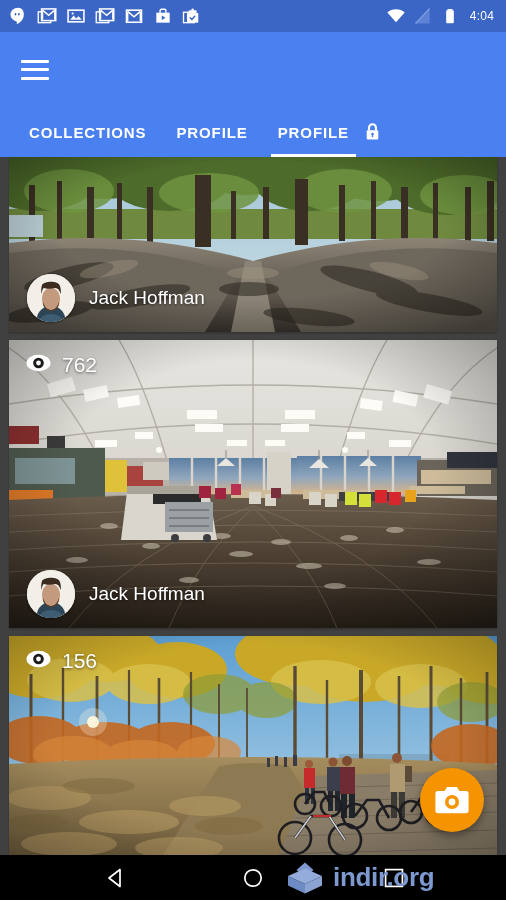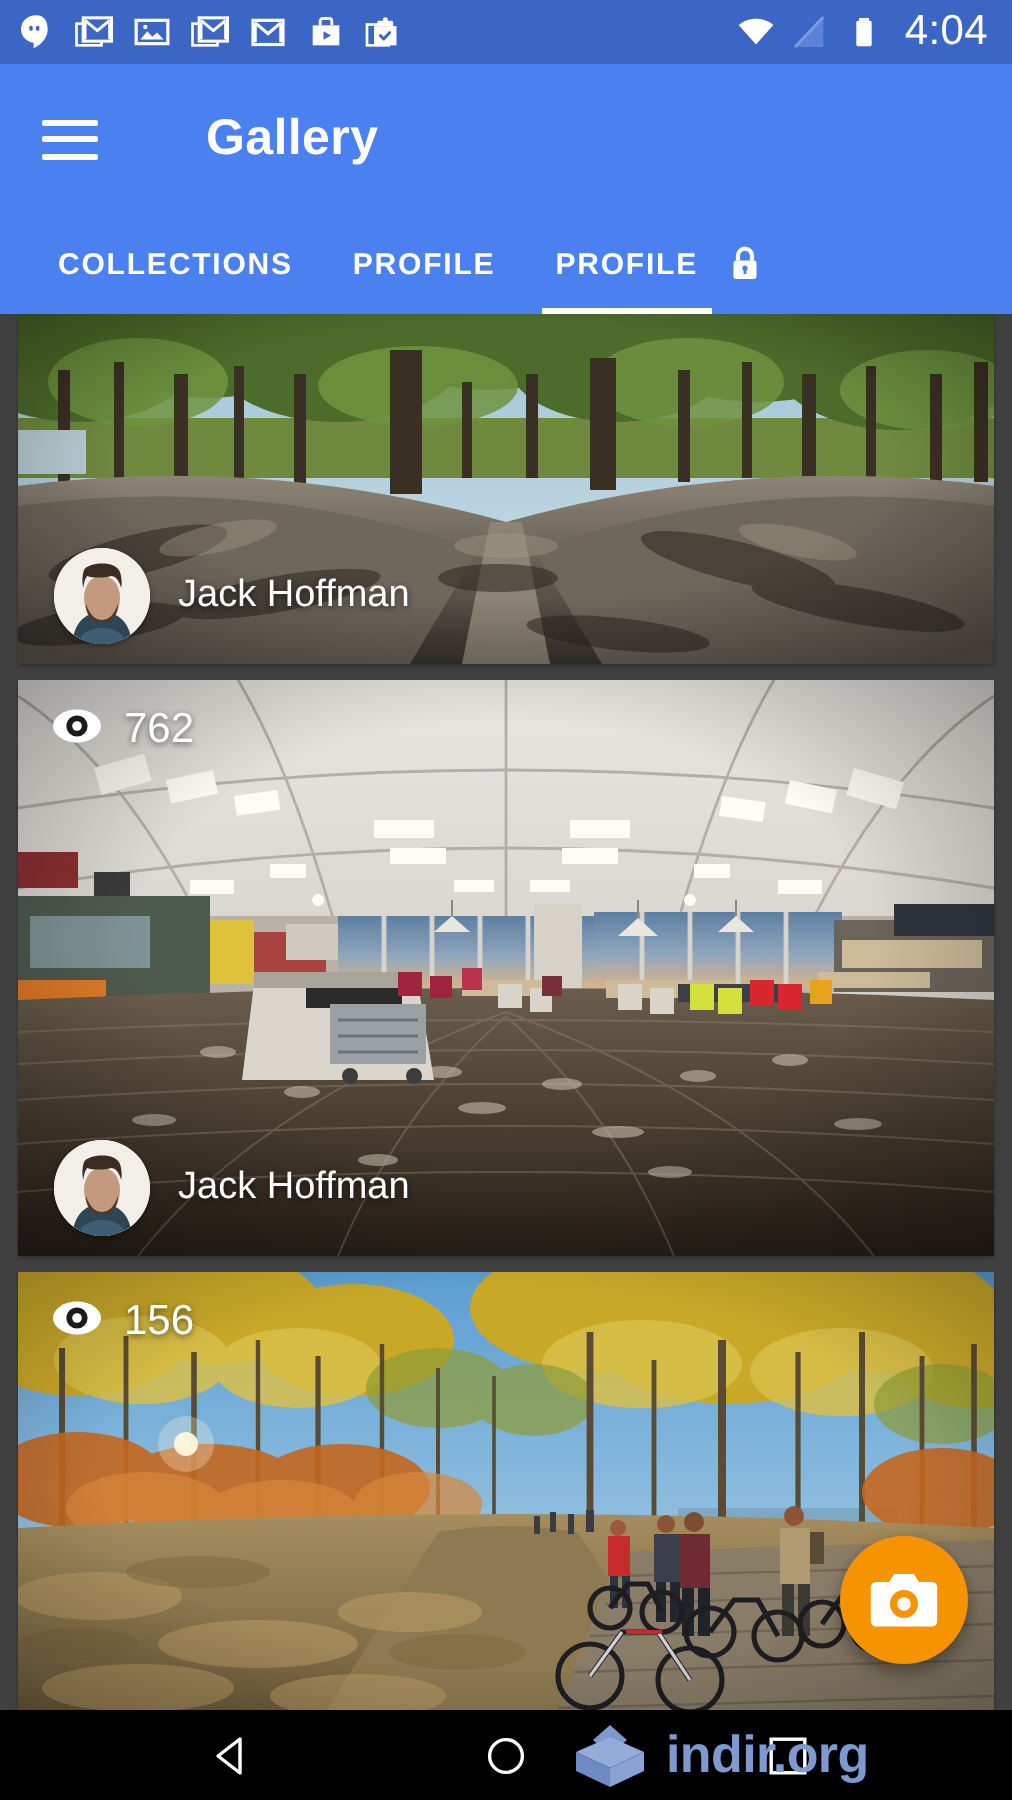--- a/index.html
+++ b/index.html
@@ -16,21 +16,21 @@
     position: absolute; top: 0; left: 0;
     width: 506px; height: 32px;
     background: #3b66c6;
     display: flex; align-items: center;
     padding: 0 12px 0 8px;
   }
   .status-left { display: flex; align-items: center; gap: 9px; }
   .status-right { margin-left: auto; display: flex; align-items: center; gap: 7px; }
   .sicon { width: 20px; height: 20px; display: block; }
   .status-time {
-    color: #ffffff; font-size: 21px; font-weight: 400;
+    color: #ffffff; font-size: 12px; font-weight: 400;
     letter-spacing: .2px; margin-left: 3px;
   }
 
   
   .appbar {
     position: absolute; top: 32px; left: 0;
     width: 506px; height: 125px;
     background: #4a80f0;
   }
   .appbar-top { height: 75px; display: flex; align-items: center; }
@@ -203,21 +203,20 @@
     </div>
   </div>
 
   <div class="appbar">
     <div class="appbar-top">
       <div class="hamburger">
         <span></span>
           <span></span>
           <span></span>
       </div>
-      <div class="app-title">Gallery</div>
     </div>
 
     <div class="tabs">
       <div class="tab">
         <span>COLLECTIONS</span>
       </div>
       <div class="tab">
         <span>PROFILE</span>
       </div>
       <div class="tab active">

